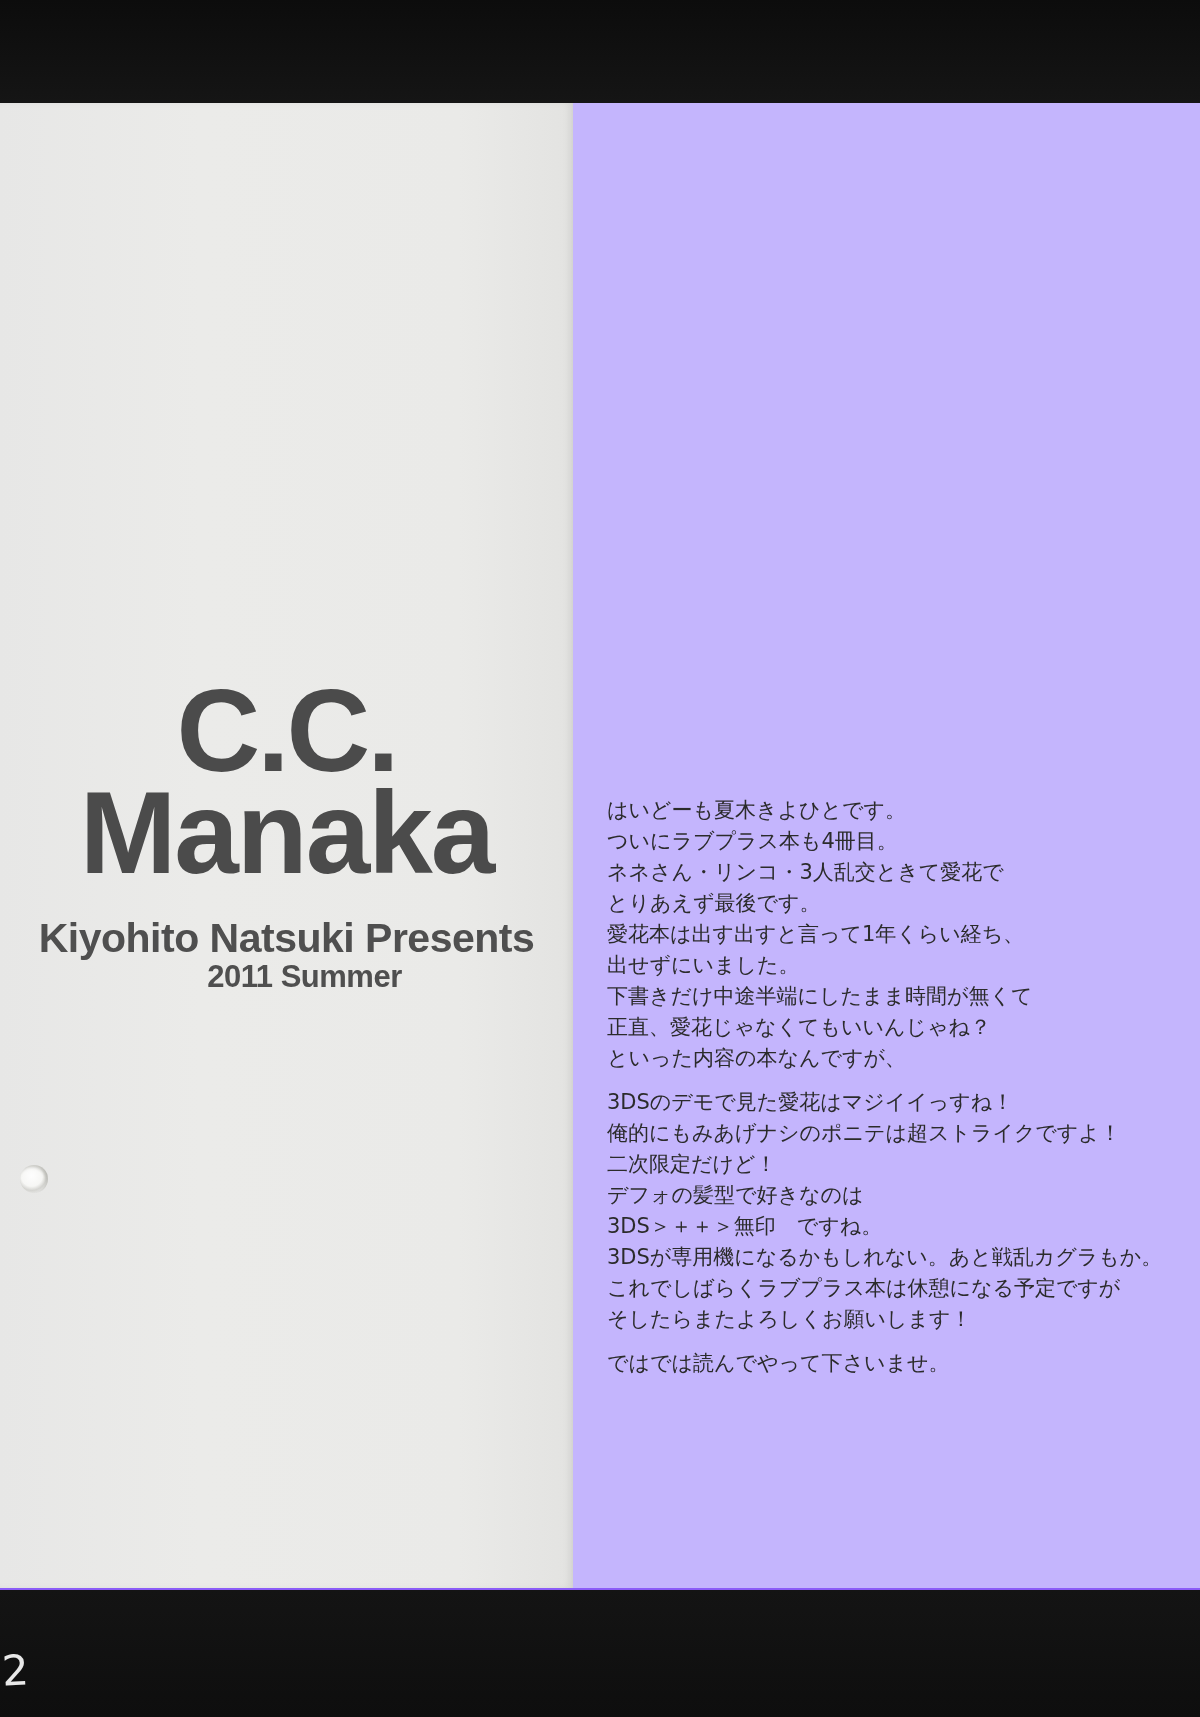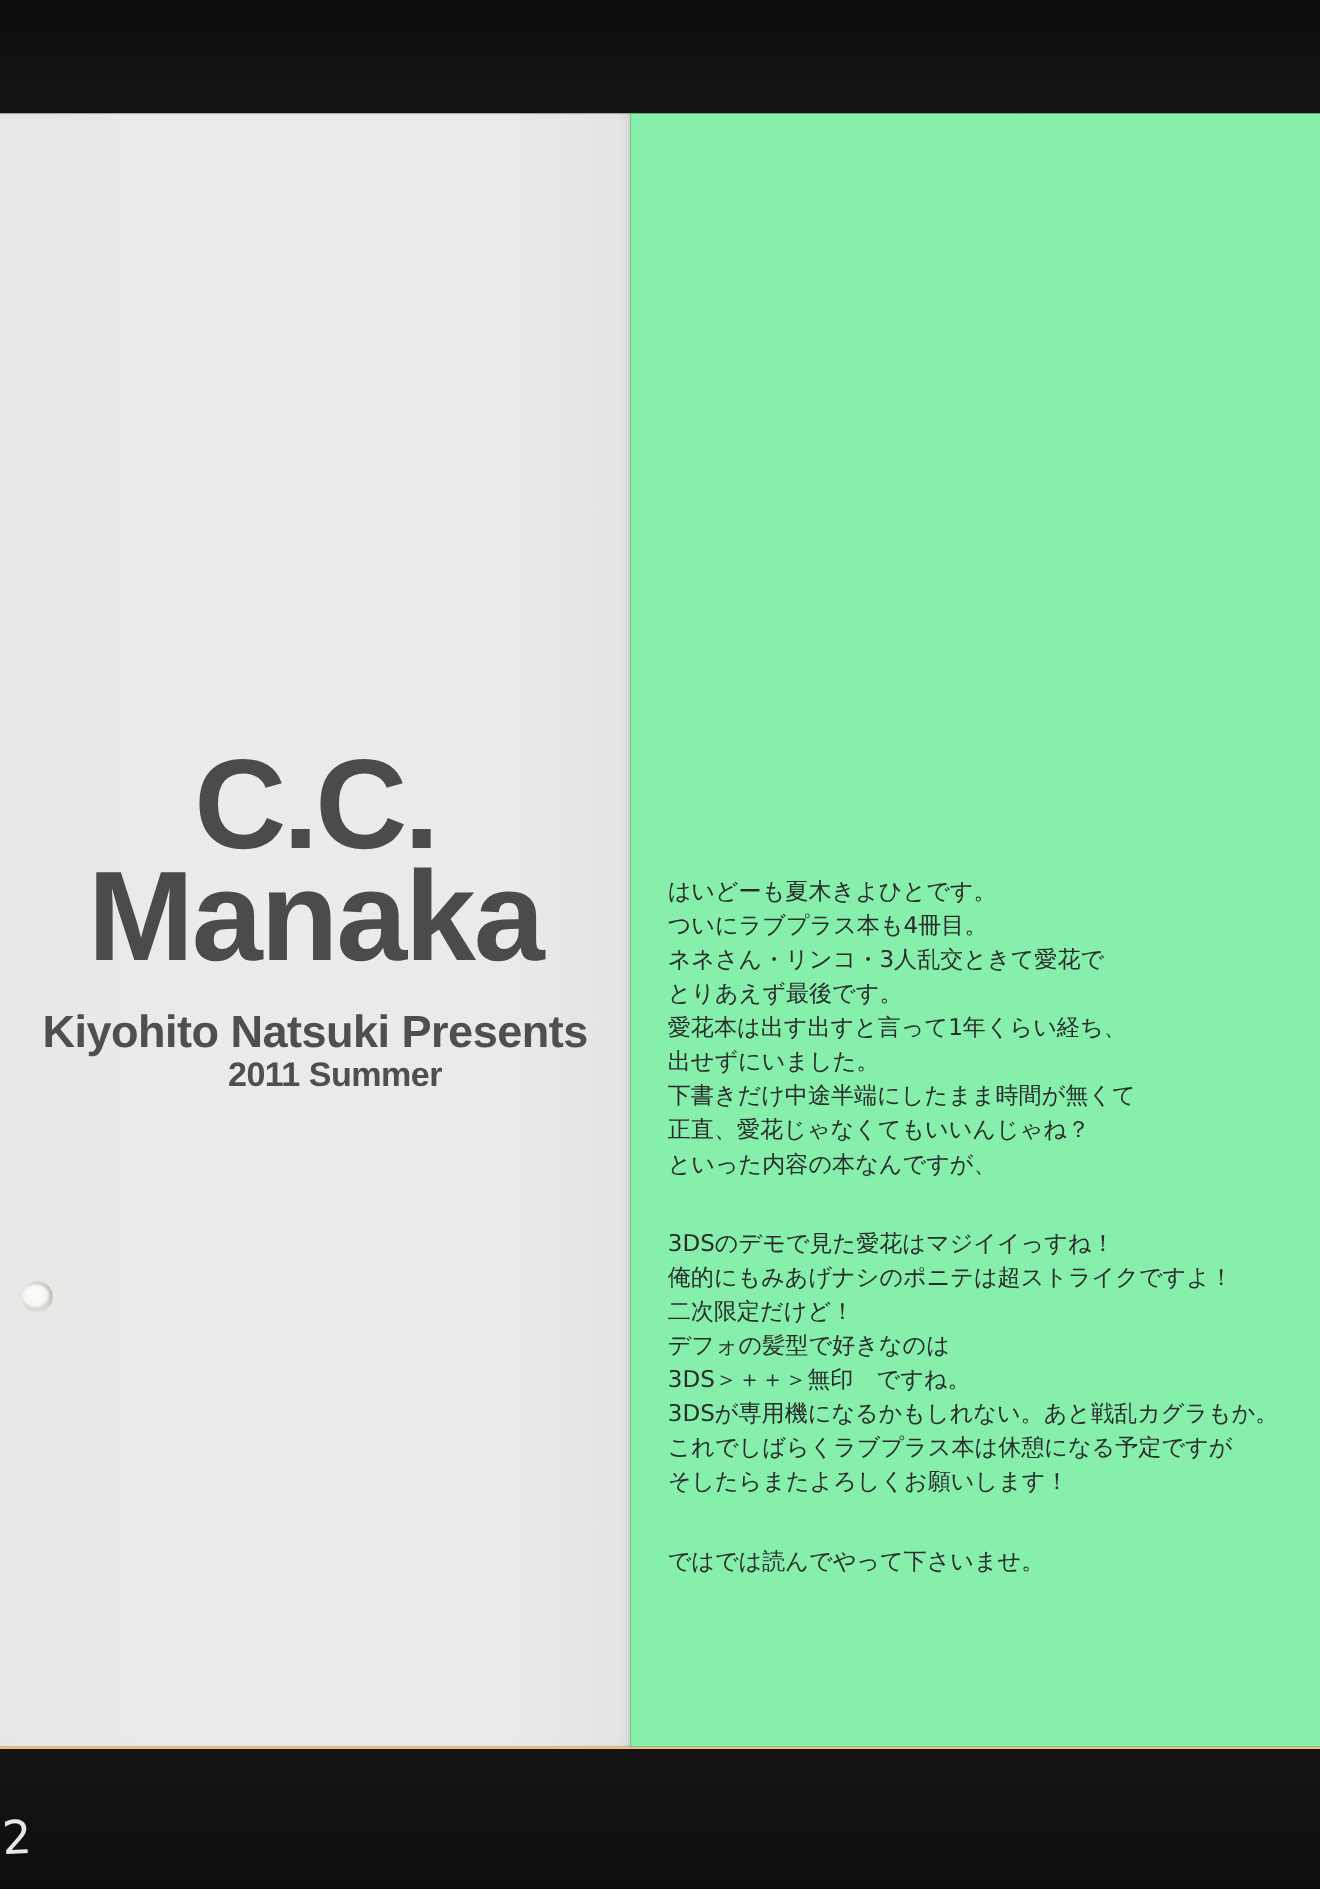--- a/index.html
+++ b/index.html
@@ -22,34 +22,34 @@
     height: 103px;
     background: linear-gradient(180deg, #0c0c0c, #151515);
   }
   .spread {
     position: absolute;
     top: 103px;
     left: 0;
     width: 1200px;
     height: 1485px;
     display: flex;
-    border-bottom: 2px solid #fdba74;
+    border-bottom: 2px solid #8b5cf6;
   }
   .page-left {
     position: relative;
     width: 573px;
     height: 100%;
     background: linear-gradient(90deg, #e7e7e6 0%, #ebebe9 35%, #eaeae8 80%, #e3e3e1 100%);
     box-shadow: inset -5px 0 8px -3px rgba(0,0,0,0.10);
   }
   .page-right {
     position: relative;
     flex: 1;
     height: 100%;
-    background: #86efac;
+    background: #c4b5fd;
   }
   .title-block {
     position: absolute;
     top: 578px;
     left: 0;
     width: 100%;
     text-align: center;
     color: #4b4b4b;
     font-weight: bold;
   }
@@ -96,21 +96,21 @@
     top: 692px;
     left: 34px;
     width: 560px;
     color: #2b2b2b;
     font-family: "DejaVu Sans", "Liberation Sans", sans-serif;
     font-size: 21px;
     line-height: 31px;
     letter-spacing: 0px;
   }
   .para + .para {
-    margin-top: 41px;
+    margin-top: 13px;
   }
   .line {
     white-space: nowrap;
     min-height: 31px;
   }
   .bar-bottom {
     position: absolute;
     top: 1590px;
     left: 0;
     width: 1200px;

